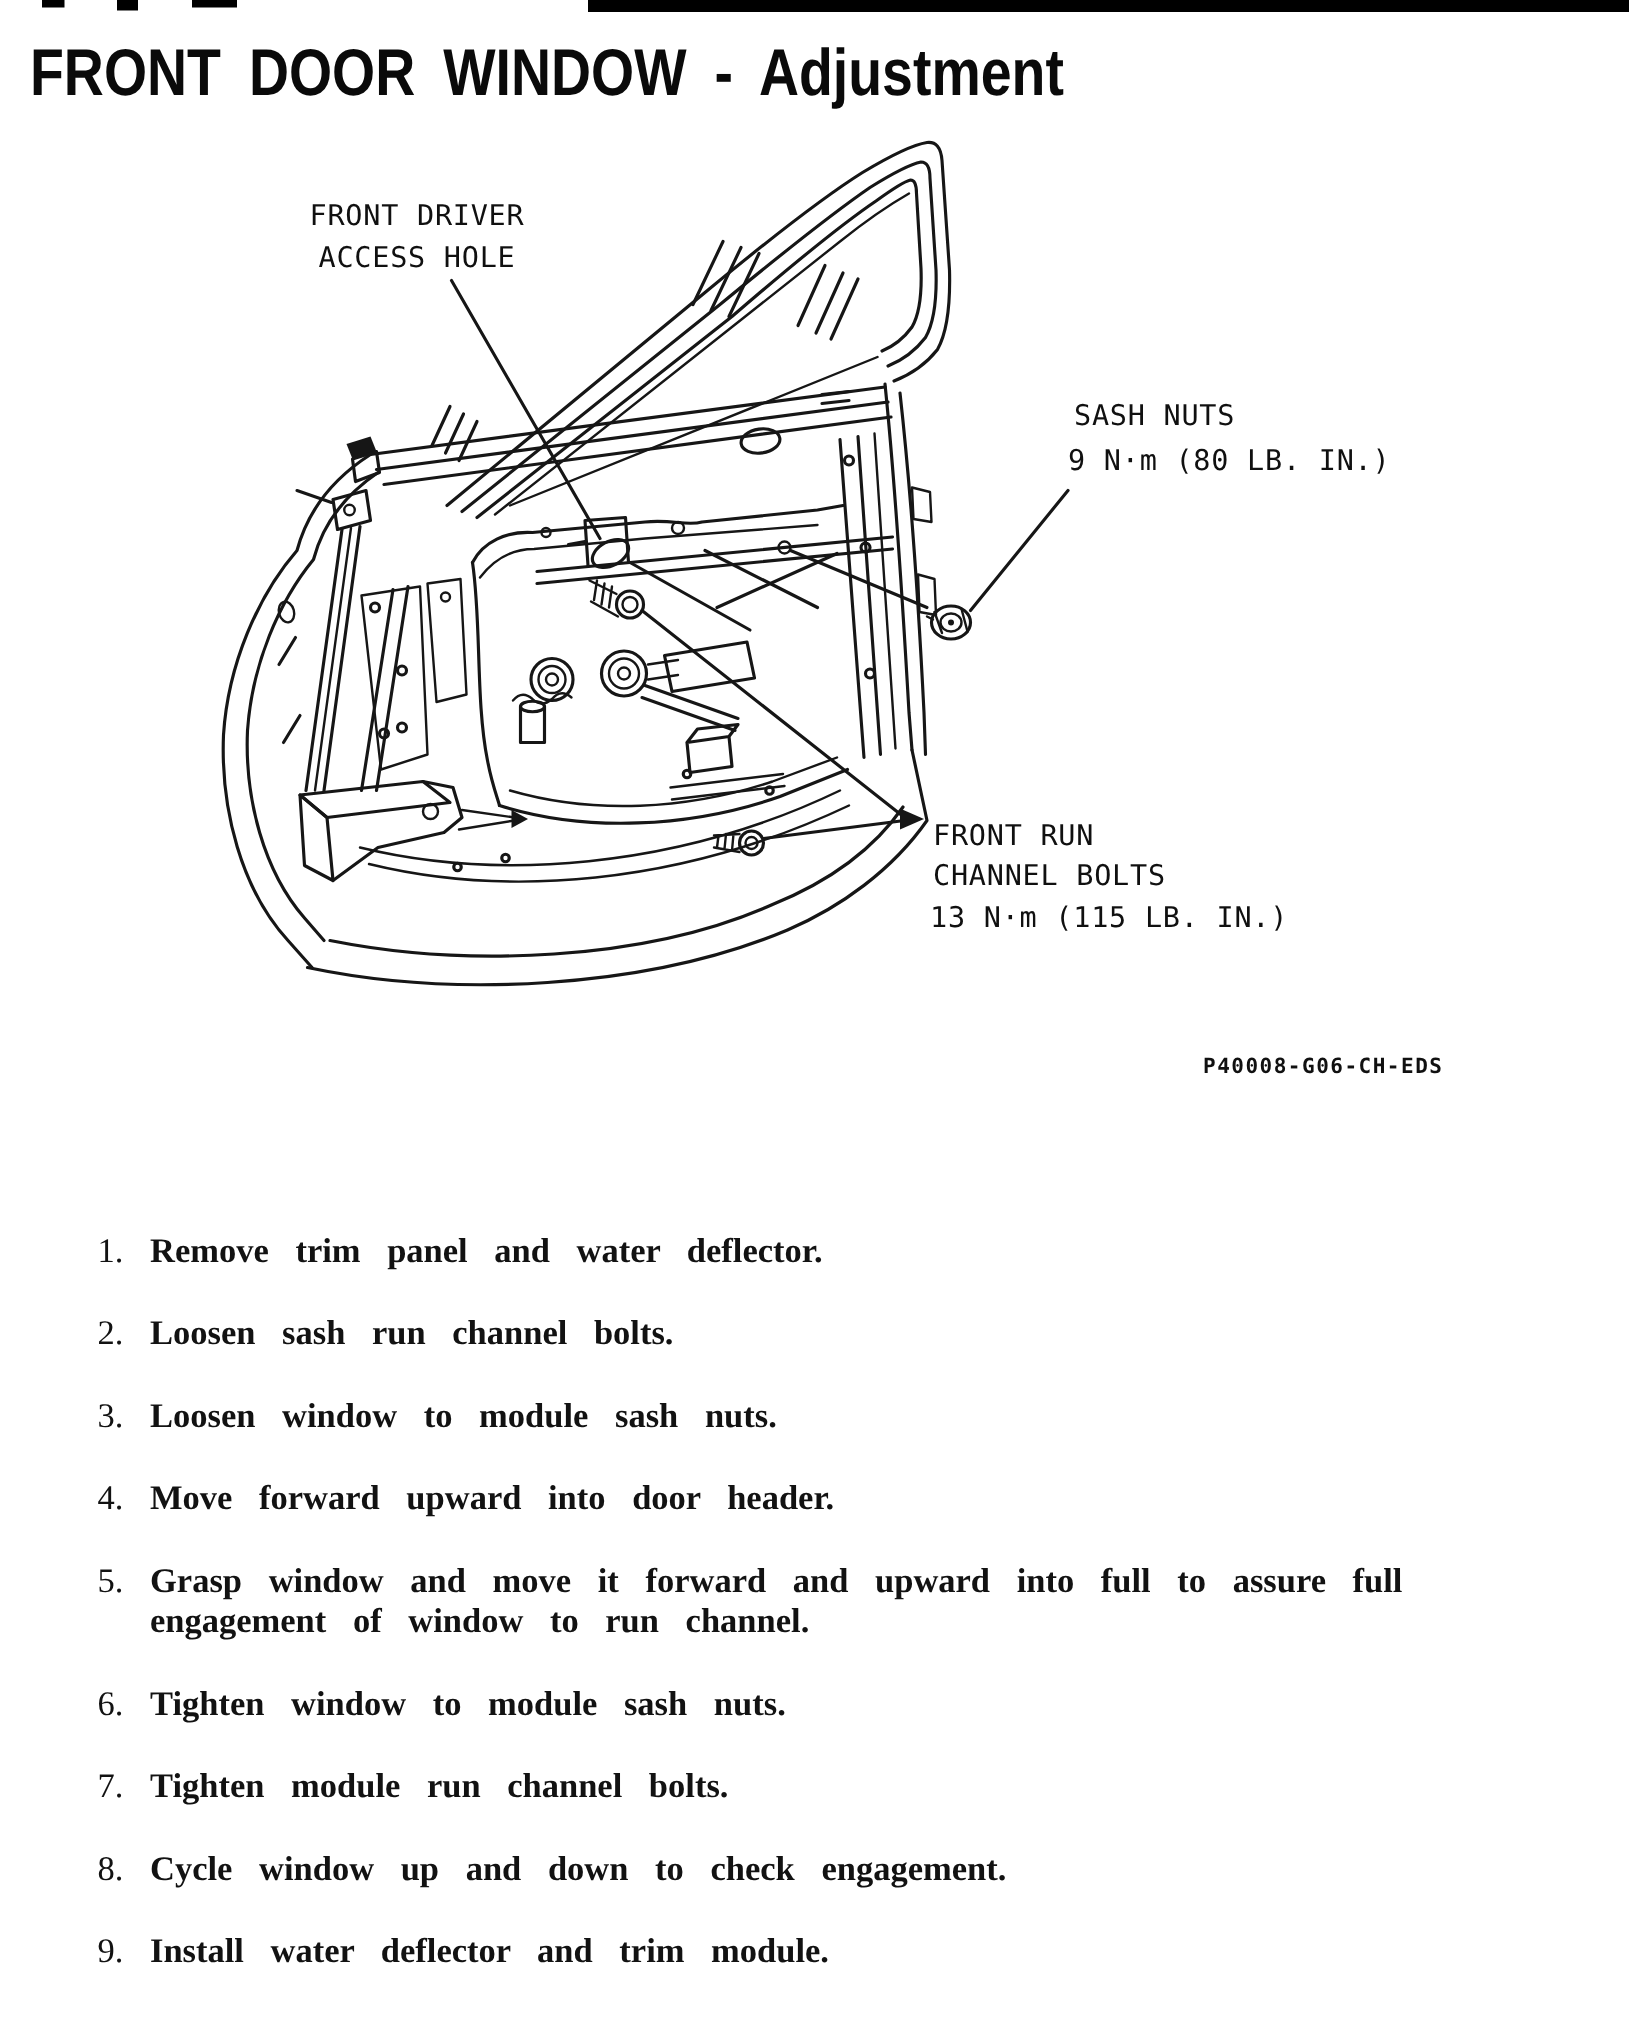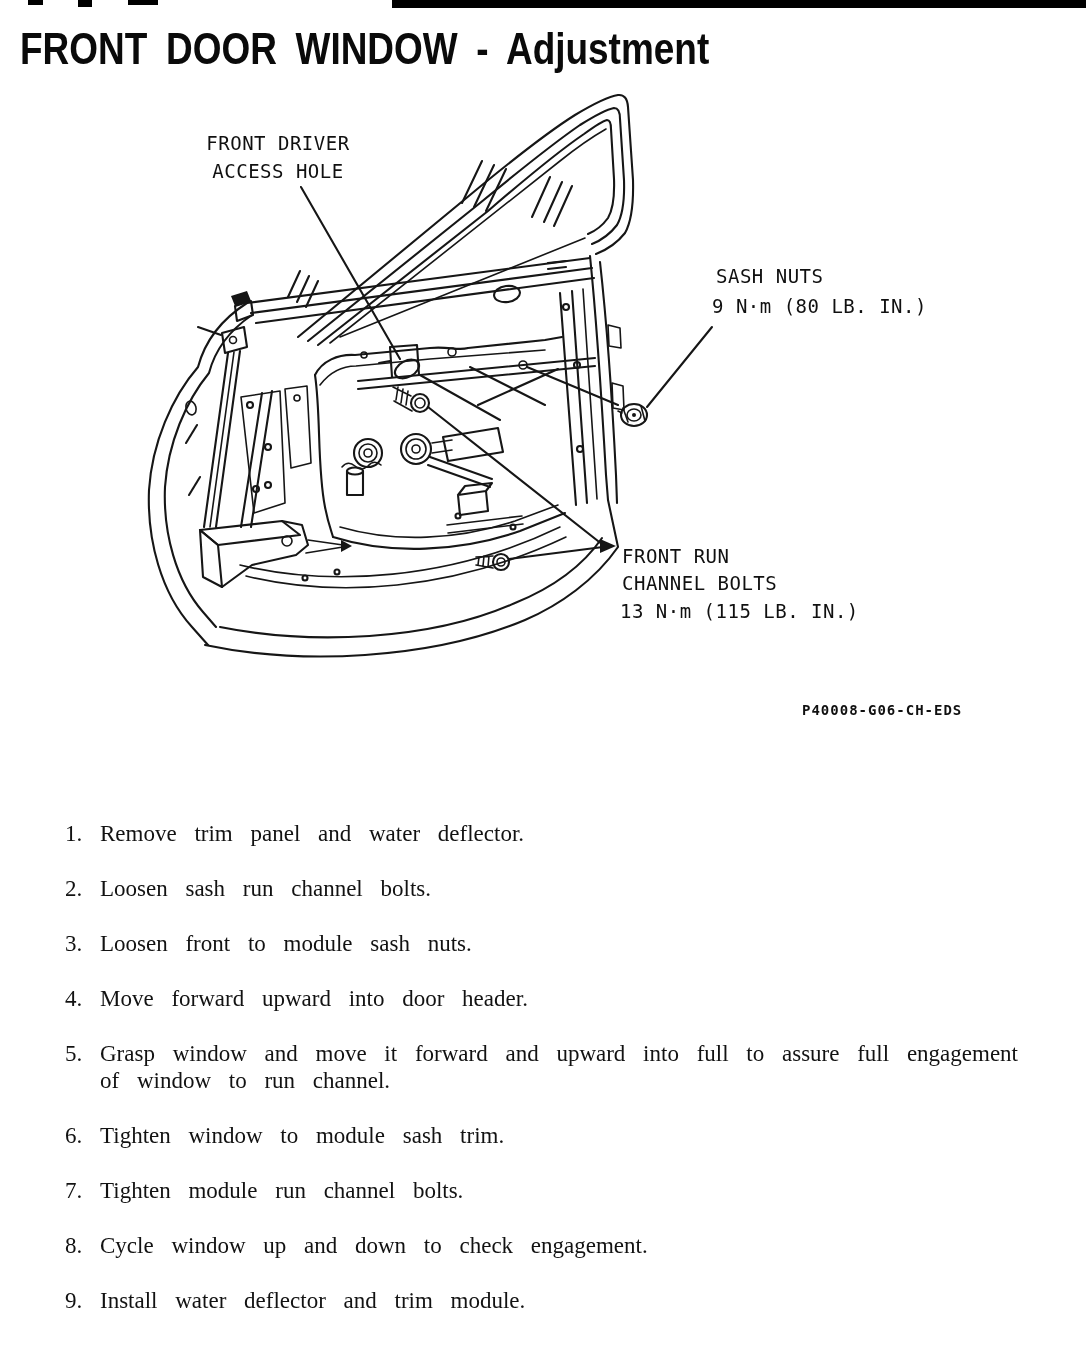--- a/index.html
+++ b/index.html
@@ -15,21 +15,21 @@
     fill:none;stroke:#161616;stroke-width:2.1;stroke-linecap:round;stroke-linejoin:round;}
   .thin{stroke-width:1.6 !important;}
   .fillink{fill:#161616 !important;stroke:none !important;}
   .lbl{font-family:"DejaVu Sans Mono",monospace;font-size:19px;letter-spacing:.5px;
        fill:#101010;stroke:none;}
   .code{font-family:"DejaVu Sans Mono",monospace;font-size:14px;font-weight:bold;
         letter-spacing:1px;fill:#101010;stroke:none;}
   .steps{position:absolute;left:65px;top:820px;width:990px;}
   .step{display:flex;margin-bottom:28px;font-size:23px;line-height:27px;}
   .step .num{width:35px;flex:0 0 35px;}
-  .step .txt{width:950px;max-width:950px;word-spacing:12px;}
+  .step .txt{width:950px;max-width:950px;word-spacing:12px;font-weight:bold;}
 </style>
 </head>
 <body>
 
 <div class="artifact" style="left:28px;top:0;width:15px;height:5px"></div>
 <div class="artifact" style="left:78px;top:0;width:14px;height:7px"></div>
 <div class="artifact" style="left:128px;top:0;width:30px;height:5px"></div>
 <div class="artifact" style="left:392px;top:0;width:694px;height:8px"></div>
 
 <h1 class="title">FRONT DOOR WINDOW - Adjustment</h1>
@@ -208,33 +208,33 @@
   <div class="step">
       <span class="num">1.</span>
       <span class="txt">Remove trim panel and water deflector.</span>
     </div>
   <div class="step">
       <span class="num">2.</span>
       <span class="txt">Loosen sash run channel bolts.</span>
     </div>
   <div class="step">
       <span class="num">3.</span>
-      <span class="txt">Loosen front to module sash nuts.</span>
+      <span class="txt">Loosen window to module sash nuts.</span>
     </div>
   <div class="step">
       <span class="num">4.</span>
       <span class="txt">Move forward upward into door header.</span>
     </div>
   <div class="step">
       <span class="num">5.</span>
       <span class="txt">Grasp window and move it forward and upward into full to assure full engagement of window to run channel.</span>
     </div>
   <div class="step">
       <span class="num">6.</span>
-      <span class="txt">Tighten window to module sash trim.</span>
+      <span class="txt">Tighten window to module sash nuts.</span>
     </div>
   <div class="step">
       <span class="num">7.</span>
       <span class="txt">Tighten module run channel bolts.</span>
     </div>
   <div class="step">
       <span class="num">8.</span>
       <span class="txt">Cycle window up and down to check engagement.</span>
     </div>
   <div class="step">

